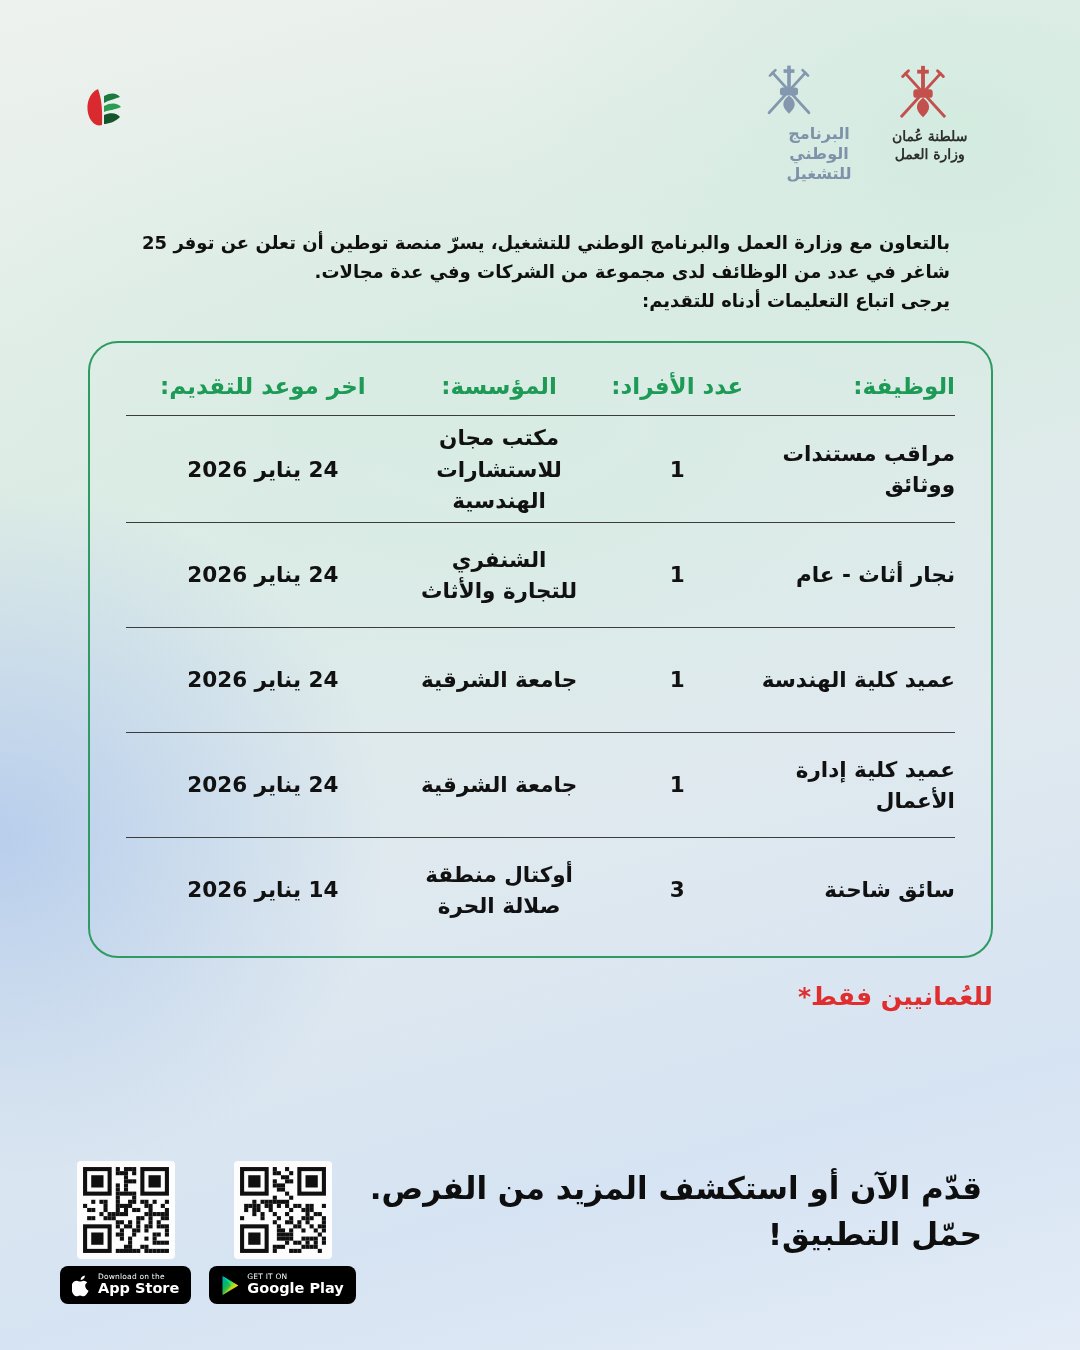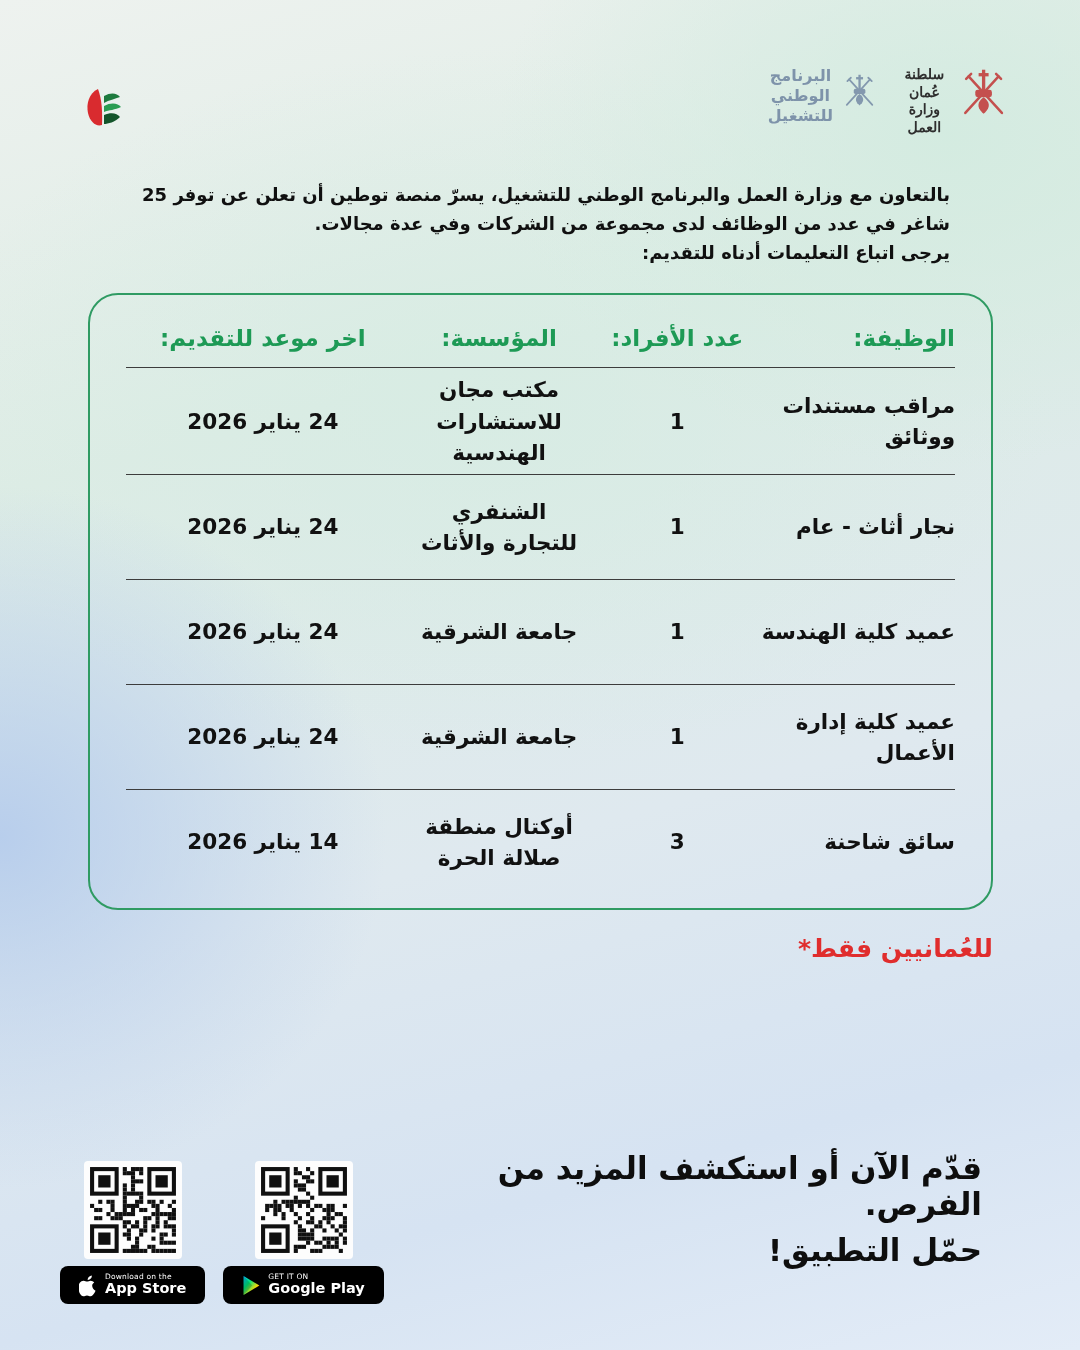--- a/index.html
+++ b/index.html
@@ -14,21 +14,21 @@
     background:
       radial-gradient(ellipse 60% 35% at 88% 10%, rgba(211,235,224,.95), rgba(211,235,224,0) 70%),
       radial-gradient(ellipse 55% 40% at 0% 62%, rgba(180,203,236,.9), rgba(180,203,236,0) 65%),
       radial-gradient(ellipse 70% 35% at 45% 30%, rgba(214,236,227,.8), rgba(214,236,227,0) 75%),
       linear-gradient(165deg,#eef2ef 0%,#ddece5 30%,#dfe9ef 60%,#d6e3f2 82%,#e3ecf7 100%);
   }
 
   
   .header{display:flex;justify-content:space-between;align-items:flex-start;padding:62px 70px 0 84px;}
   .emblems{display:flex;gap:14px;align-items:flex-start;}
-  .emblem{display:flex;flex-direction:row;align-items:flex-start;width:118px;text-align:center;}
+  .emblem{display:flex;flex-direction:column;align-items:flex-end;width:118px;text-align:center;}
   .emblem svg{display:block;}
   .emblem-text{font-weight:700;line-height:1.25;margin-top:4px;}
   .emblem-text.ministry{color:#2e2e2e;font-size:14px;font-family:"DejaVu Serif",serif;}
   .emblem-text.program{color:#7e93aa;font-size:16px;}
   .tawteen{display:flex;align-items:center;gap:6px;margin-top:22px;}
   .tawteen-word{font-size:44px;font-weight:800;color:#161616;letter-spacing:-1px;}
 
   
   .title{
     text-align:center;font-size:68px;font-weight:800;color:#141414;
@@ -63,27 +63,27 @@
   
   .note{
     width:905px;margin:24px auto 0;margin-right:87px;
     text-align:right;color:#e02d2d;font-size:25px;font-weight:800;
   }
 
   
   .footer{position:absolute;bottom:46px;right:8px;left:0;display:flex;justify-content:space-between;align-items:flex-end;padding:0 90px 0 60px;}
   .cta{text-align:right;margin-bottom:36px;}
   .cta-1{font-size:31px;font-weight:700;color:#0e0e0e;margin:0;}
-  .cta-2{font-size:31px;font-weight:800;color:#0e0e0e;margin:10px 0 0;}
+  .cta-2{font-size:31px;font-weight:800;color:#0e0e0e;margin:10px 0 16px;}
   .stores{display:flex;gap:18px;direction:ltr;}
   .store-col{display:flex;flex-direction:column;align-items:center;gap:7px;}
   .qr{width:98px;height:98px;background:#fdfdfd;border-radius:4px;padding:4px;box-sizing:border-box;}
   .badge{
     display:flex;align-items:center;gap:7px;background:#000;border-radius:8px;
-    padding:5px 19px;height:38px;box-sizing:border-box;min-width:104px;
+    padding:5px 12px;height:38px;box-sizing:border-box;min-width:104px;
   }
   .badge-txt{display:flex;flex-direction:column;color:#fff;line-height:1.1;direction:ltr;text-align:left;}
   .badge-top{font-size:7.5px;letter-spacing:.2px;}
   .badge-bottom{font-size:14.5px;font-weight:700;white-space:nowrap;}
 
   
   .mark{width:38px;height:46px;position:relative;margin-bottom:6px;}
 </style>
 </head>
 <body>

